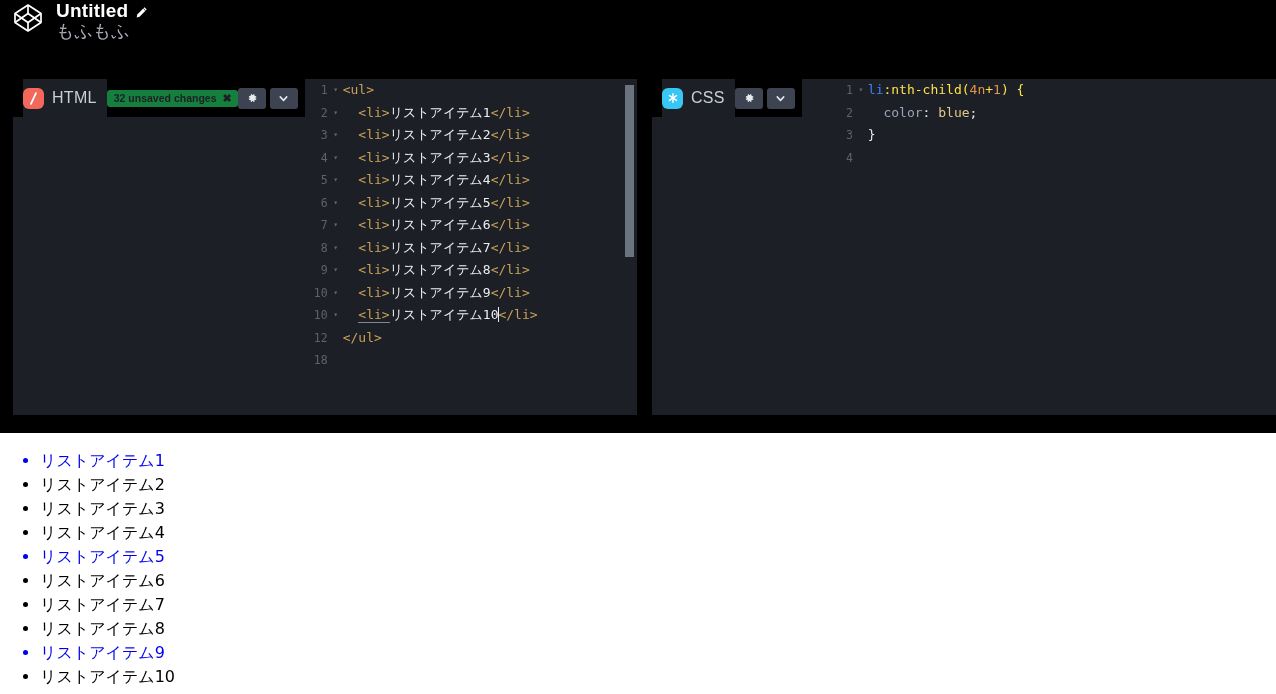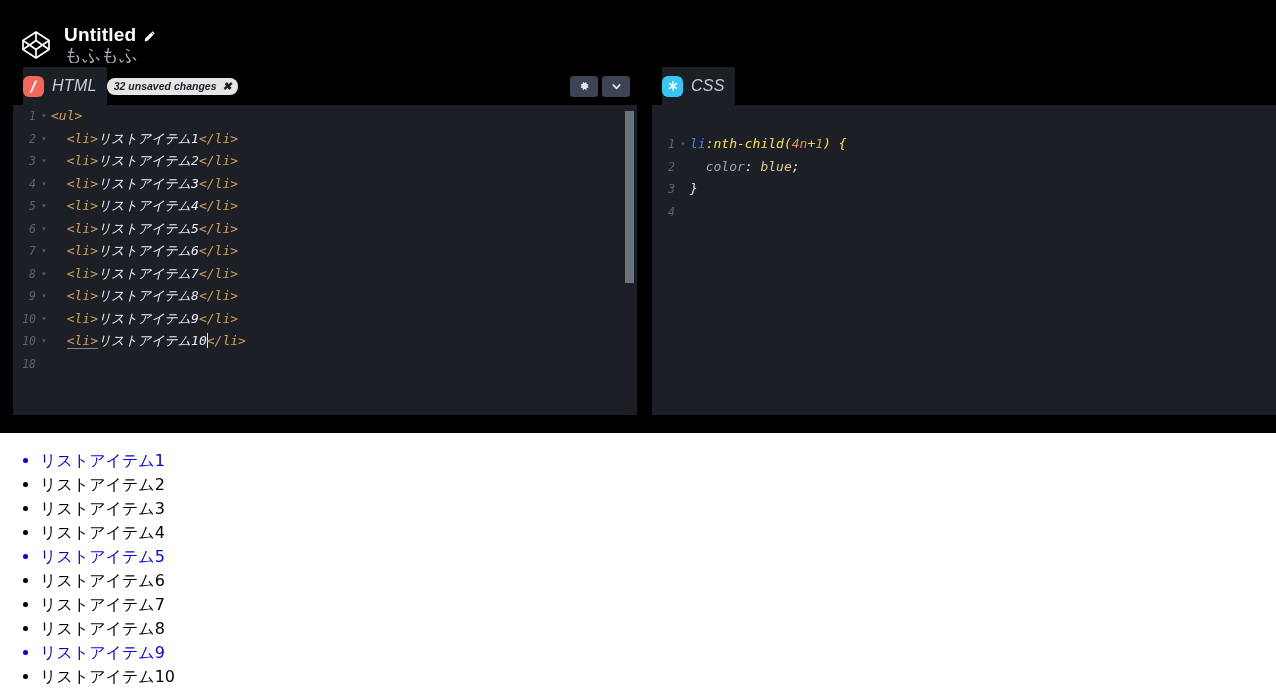--- a/index.html
+++ b/index.html
@@ -14,22 +14,22 @@
   }
 
   
   .topbar {
     position: absolute;
     left: 0; top: 0;
     width: 1012px;
     height: 63px;
     background: #000000;
     display: flex;
-    align-items: flex-end;
-    padding-left: 18px;
+    align-items: flex-start;
+    padding-left: 10px;
   }
   .logo-wrap {
     width: 36px; height: 36px;
     margin-right: 10px;
     display: flex; align-items: center; justify-content: center;
     flex: 0 0 auto;
   }
   .title-block { display: flex; flex-direction: column; justify-content: center; }
   .title-row { display: flex; align-items: center; gap: 7px; }
   .pen-title {
@@ -50,27 +50,25 @@
   
   .editors {
     position: absolute;
     left: 0; top: 63px;
     width: 1276px;
     height: 352px;
     background: #000000;
   }
   .pane {
     position: absolute;
-    top: 4px;
+    top: 16px;
     height: 352px;
     background: #1d1f26;
     display: flex;
-    flex-direction: column;
     overflow: hidden;
-    font-style: italic;
   }
   .pane-html { left: 13px;  width: 624px; }
   .pane-css  { left: 652px; width: 709px; gap: 28px; }
 
   .pane-header {
     height: 38px;
     flex: 0 0 38px;
     background: #1d1f26;
     display: flex;
     align-items: center;
@@ -105,25 +103,25 @@
   .lang-name {
     font-size: 16px;
     color: #c9cfda;
     letter-spacing: .3px;
   }
   .unsaved-badge {
     position: relative;
     z-index: 3;
     display: flex;
     gap: 6px;
-    background: #e5e5e5;
+    background: #15803d;
     color: #1d1f26;
     font-size: 10.5px;
     font-weight: bold;
-    border-radius: 8px;
+    border-radius: 3px;
     padding: 3px 6px 3px 7px;
     line-height: 11px;
     white-space: nowrap;
   }
   .unsaved-x { font-size: 11px; font-weight: bold; line-height: 11px; }
   .header-spacer { flex: 1 1 auto; position: relative; z-index: 3; }
   .header-btns {
     display: flex; gap: 4px;
     position: relative; z-index: 3;
   }
@@ -294,20 +292,21 @@
           <div class="cline"><span class="lnum">2</span><span class="fold">▾</span><span class="ctext"><span class="txt">  </span><span class="tag">&lt;li&gt;</span><span class="txt">リストアイテム1</span><span class="tag">&lt;/li&gt;</span></span></div>
           <div class="cline"><span class="lnum">3</span><span class="fold">▾</span><span class="ctext"><span class="txt">  </span><span class="tag">&lt;li&gt;</span><span class="txt">リストアイテム2</span><span class="tag">&lt;/li&gt;</span></span></div>
           <div class="cline"><span class="lnum">4</span><span class="fold">▾</span><span class="ctext"><span class="txt">  </span><span class="tag">&lt;li&gt;</span><span class="txt">リストアイテム3</span><span class="tag">&lt;/li&gt;</span></span></div>
           <div class="cline"><span class="lnum">5</span><span class="fold">▾</span><span class="ctext"><span class="txt">  </span><span class="tag">&lt;li&gt;</span><span class="txt">リストアイテム4</span><span class="tag">&lt;/li&gt;</span></span></div>
           <div class="cline"><span class="lnum">6</span><span class="fold">▾</span><span class="ctext"><span class="txt">  </span><span class="tag">&lt;li&gt;</span><span class="txt">リストアイテム5</span><span class="tag">&lt;/li&gt;</span></span></div>
           <div class="cline"><span class="lnum">7</span><span class="fold">▾</span><span class="ctext"><span class="txt">  </span><span class="tag">&lt;li&gt;</span><span class="txt">リストアイテム6</span><span class="tag">&lt;/li&gt;</span></span></div>
           <div class="cline"><span class="lnum">8</span><span class="fold">▾</span><span class="ctext"><span class="txt">  </span><span class="tag">&lt;li&gt;</span><span class="txt">リストアイテム7</span><span class="tag">&lt;/li&gt;</span></span></div>
           <div class="cline"><span class="lnum">9</span><span class="fold">▾</span><span class="ctext"><span class="txt">  </span><span class="tag">&lt;li&gt;</span><span class="txt">リストアイテム8</span><span class="tag">&lt;/li&gt;</span></span></div>
           <div class="cline"><span class="lnum">10</span><span class="fold">▾</span><span class="ctext"><span class="txt">  </span><span class="tag">&lt;li&gt;</span><span class="txt">リストアイテム9</span><span class="tag">&lt;/li&gt;</span></span></div>
           <div class="cline"><span class="lnum">10</span><span class="fold">▾</span><span class="ctext"><span class="txt">  </span><span class="u-tag">&lt;li&gt;</span><span class="txt">リストアイテム10</span><span class="caret"></span><span class="tag">&lt;/li&gt;</span></span></div>
+          <div class="cline"><span class="lnum">12</span><span class="fold"></span><span class="ctext"><span class="tag">&lt;/ul&gt;</span></span></div>
           <div class="cline"><span class="lnum">18</span><span class="fold"></span><span class="ctext"><span class="txt"></span></span></div>
         </div>
       <div class="vscroll html"></div>
     </div>
   </div>
 
   <div class="pane pane-css">
     <div class="pane-header">
       <div class="pane-header-blackfill"></div>
       <div class="lang-chip">

